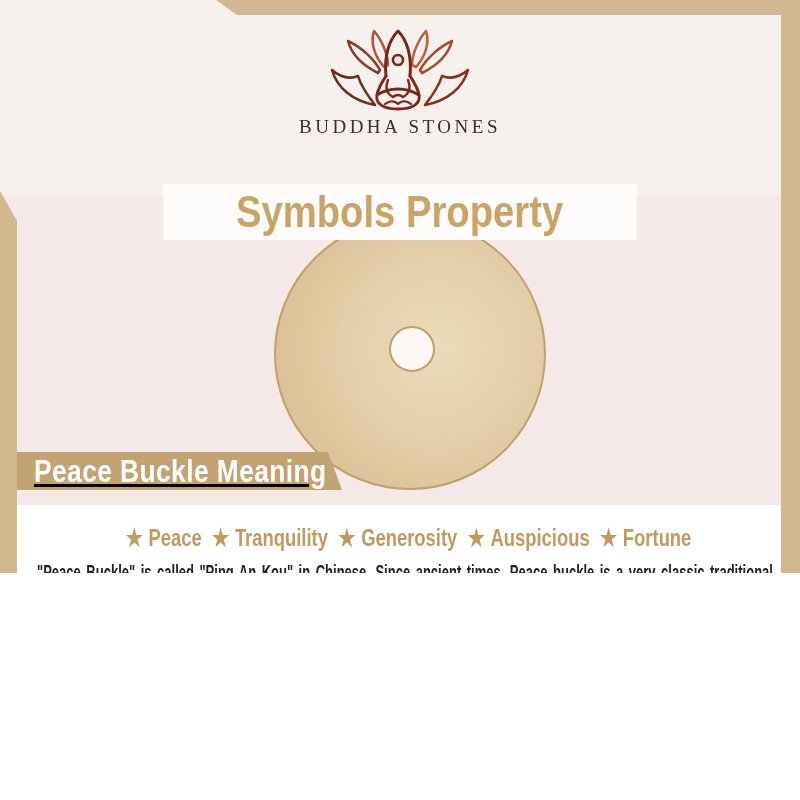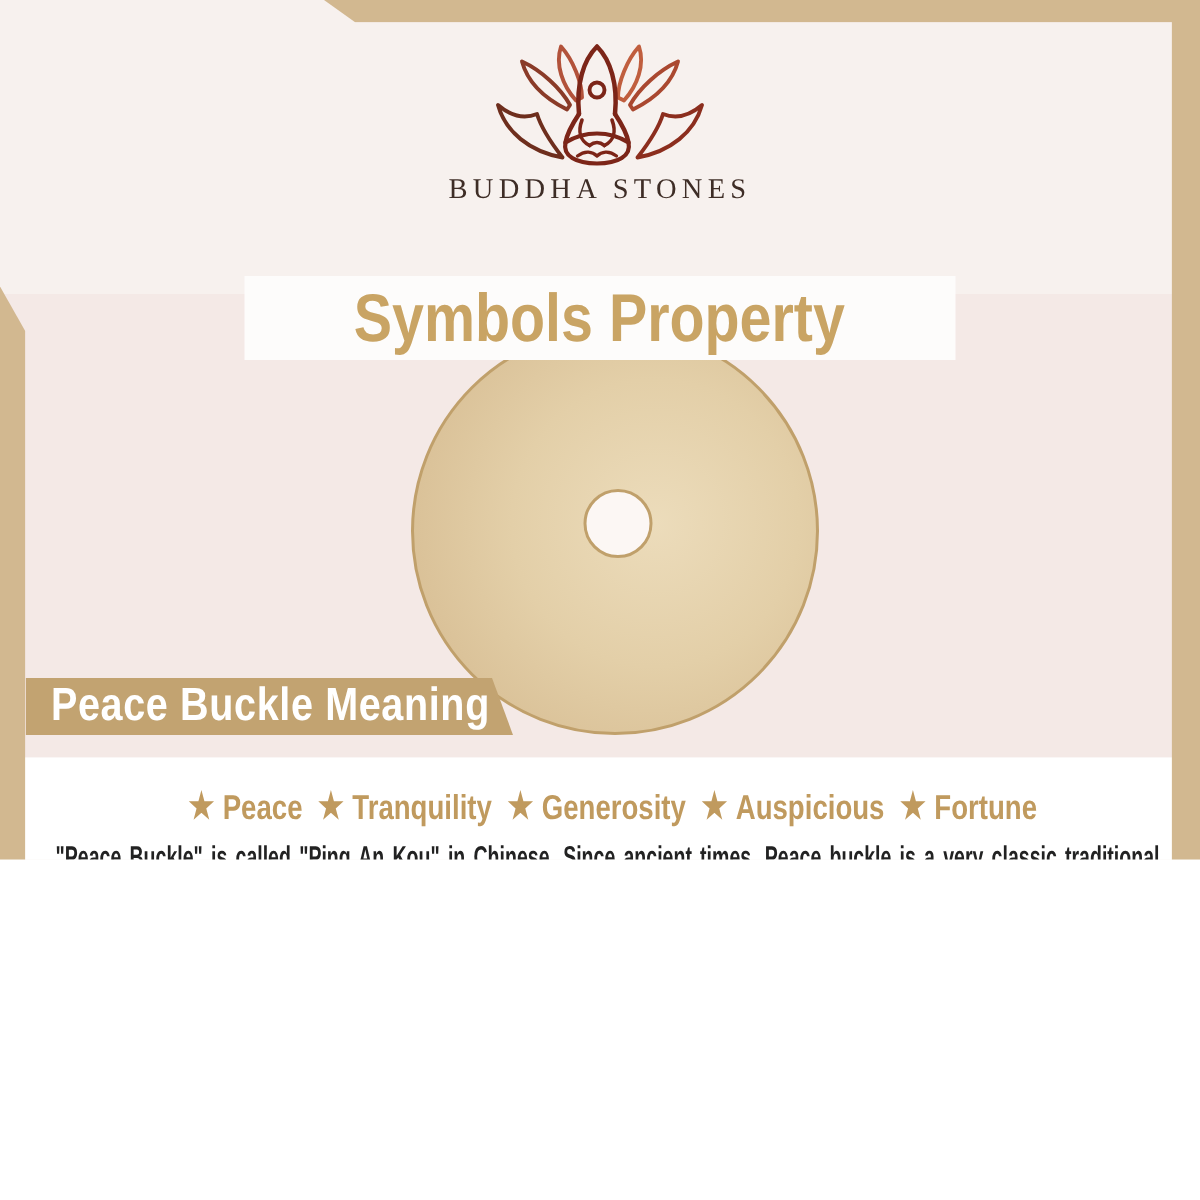--- a/index.html
+++ b/index.html
@@ -21,21 +21,21 @@
   .hole{position:absolute;left:113px;top:106px;width:46px;height:46px;border-radius:50%;box-sizing:border-box;border:2px solid #c0a06b;background:#fcf7f4;}
 
   
   .strip{position:absolute;background:#d2b890;z-index:5;}
   .strip-top{left:216px;top:0;width:584px;height:15px;clip-path:polygon(0 0,100% 0,100% 100%,21px 100%);}
   .strip-right{left:781px;top:0;width:19px;height:610px;clip-path:polygon(0 0,100% 0,100% 100%,0 578px);}
   .strip-left{left:0;top:191px;width:17px;height:609px;clip-path:polygon(0 0,100% 30px,100% 100%,0 100%);}
   .strip-bottom{left:0;top:780px;width:622px;height:20px;clip-path:polygon(0 0,589px 0,100% 100%,0 100%);}
 
   
-  .banner{position:absolute;left:17px;top:452px;width:325px;height:38px;background:#c2a371;clip-path:polygon(0 0,311px 0,100% 100%,0 100%);z-index:6;display:flex;align-items:flex-start;}
+  .banner{position:absolute;left:17px;top:452px;width:325px;height:38px;background:#c2a371;clip-path:polygon(0 0,311px 0,100% 100%,0 100%);z-index:6;display:flex;align-items:flex-end;text-decoration:underline;}
   .banner-text{margin-left:17px;font-size:31px;font-weight:bold;color:#ffffff;letter-spacing:0.5px;transform:scaleX(0.85);transform-origin:left center;white-space:nowrap;}
 
   
   .props{position:absolute;left:17px;top:522px;width:783px;height:32px;display:flex;align-items:center;justify-content:center;gap:13px;z-index:3;transform:scaleX(0.8);transform-origin:center center;white-space:nowrap;}
   .prop{display:flex;align-items:center;gap:7px;color:#c09a5e;font-weight:bold;font-size:23px;}
   .prop .star{font-size:24px;line-height:1;}
 
   
   .para-wrap{position:absolute;left:37px;top:560px;width:736px;height:222px;overflow:hidden;z-index:3;}
   .para{margin:0;width:1130px;transform:scaleX(0.6513);transform-origin:left top;font-size:20px;line-height:24.8px;font-weight:700;color:#222222;text-align:justify;}

